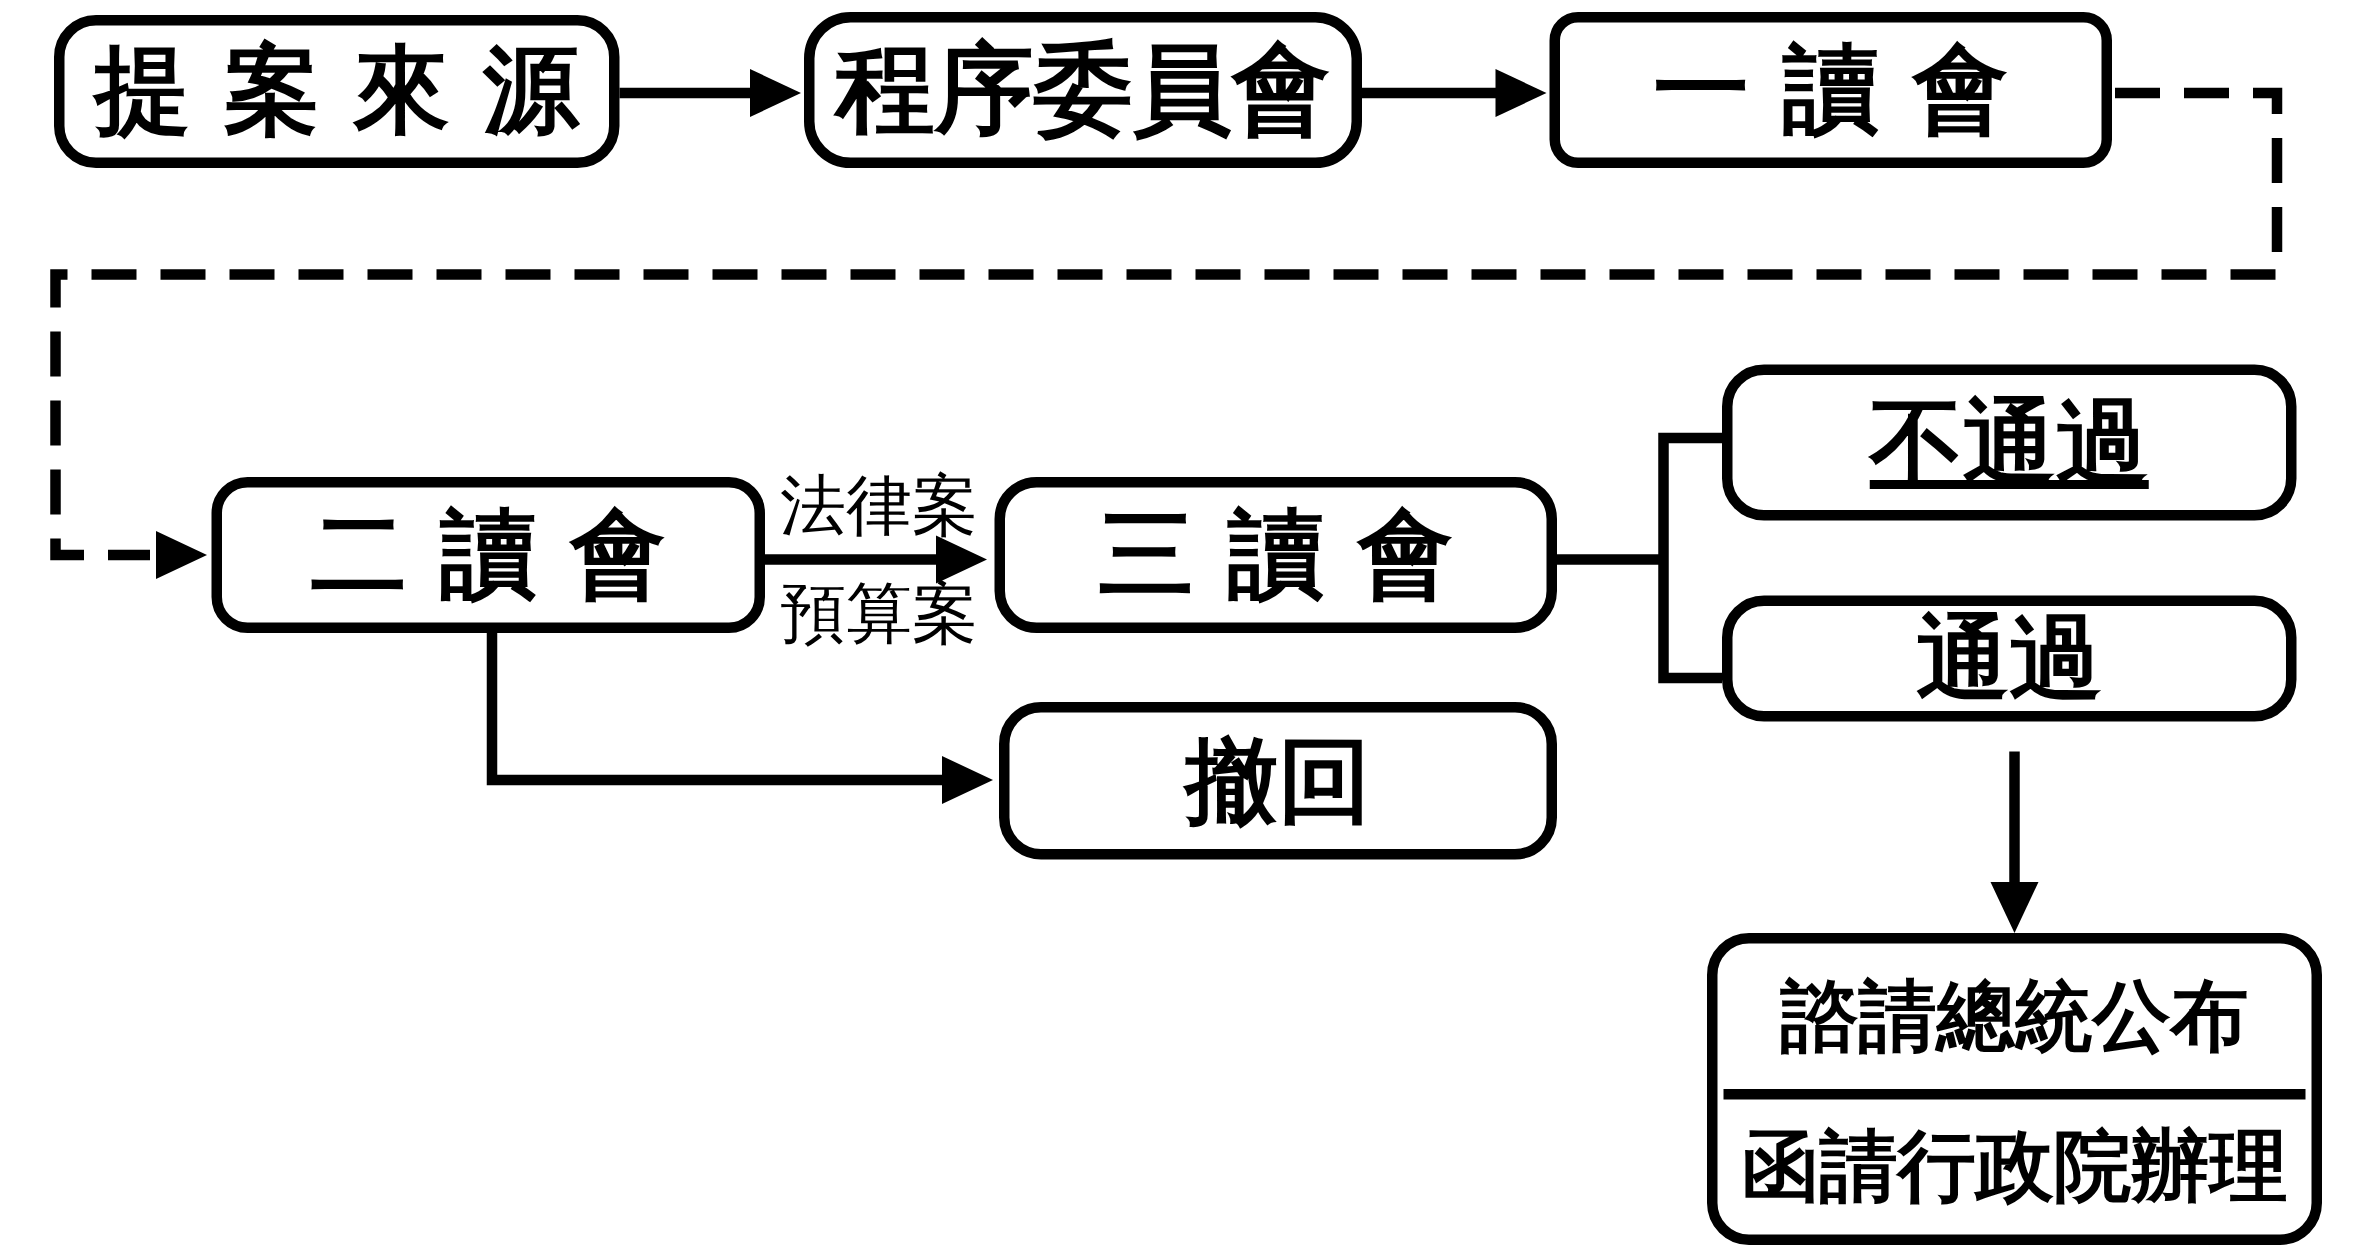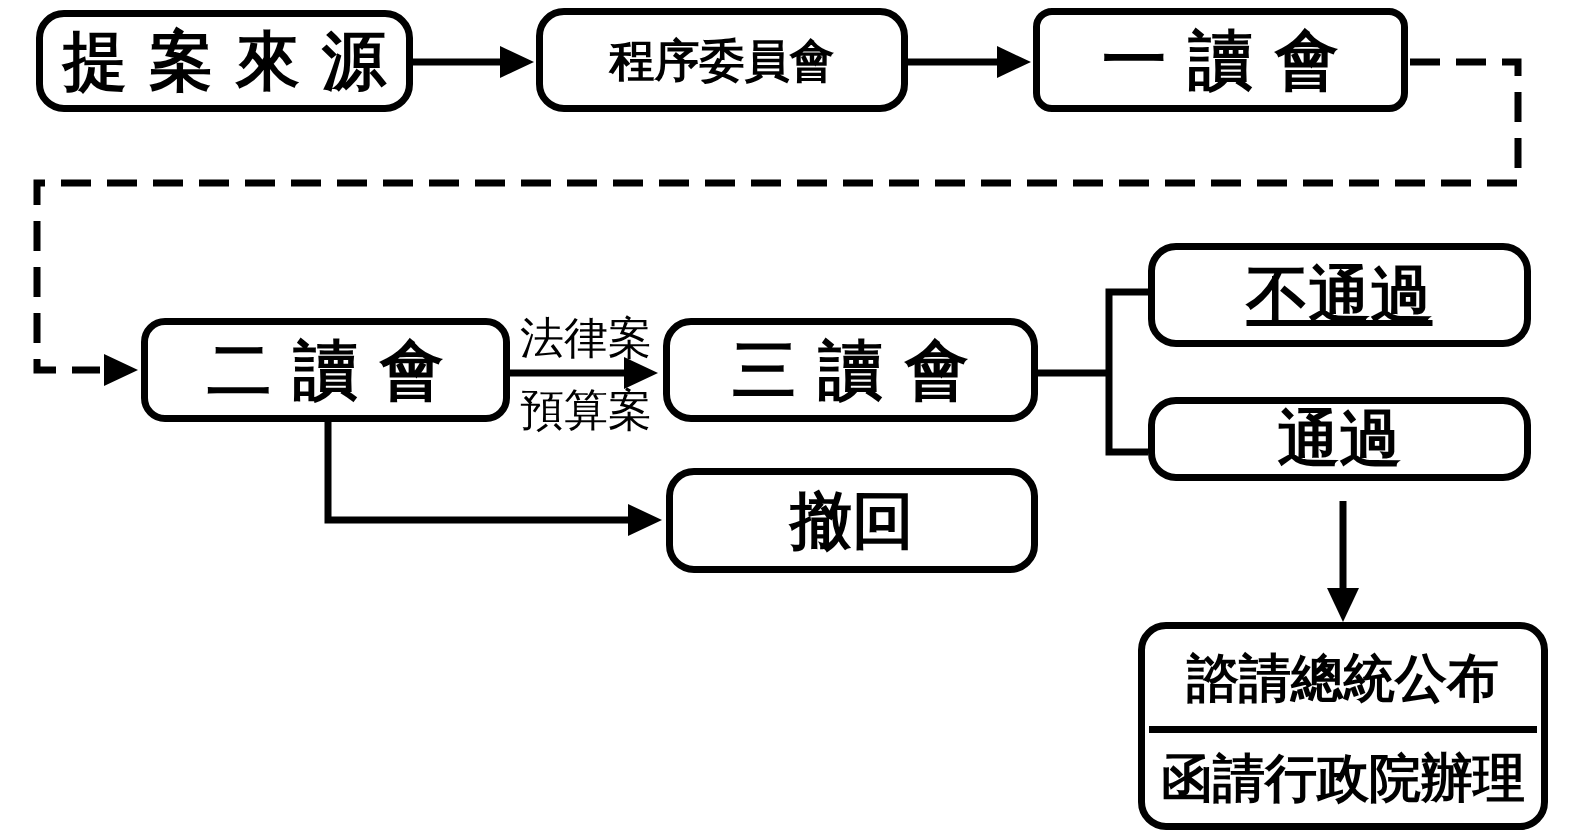--- a/index.html
+++ b/index.html
@@ -31,21 +31,21 @@
     background: #ffffff;
     display: flex;
     align-items: center;
     justify-content: center;
     color: #000000;
     font-weight: bold;
     line-height: 1;
     white-space: nowrap;
   }
   .node-source        { left: 8px;    top: 10px;  width: 377px; height: 102px; font-size: 64px; }
-  .node-procedure     { left: 508px;  top: 8px;   width: 372px; height: 104px; font-size: 45px; }
+  .node-procedure     { left: 508px;  top: 8px;   width: 372px; height: 104px; font-size: 66px; border-radius: 31px; }
   .node-first         { left: 1005px; top: 8px;   width: 375px; height: 104px; font-size: 64px; border-radius: 19px; }
   .node-second        { left: 113px;  top: 318px; width: 369px; height: 104px; font-size: 64px; border-radius: 24px; }
   .node-third         { left: 635px;  top: 318px; width: 375px; height: 104px; font-size: 64px; }
   .node-withdraw      { left: 638px;  top: 468px; width: 372px; height: 105px; font-size: 62px; }
   .node-not-passed    { left: 1120px; top: 243px; width: 383px; height: 104px; font-size: 62px; text-decoration: underline; }
   .node-passed        { left: 1120px; top: 397px; width: 383px; height: 84px; font-size: 62px; }
   .node-final {
     left: 1110px; top: 622px; width: 410px; height: 208px;
     flex-direction: column;
     align-items: center;

